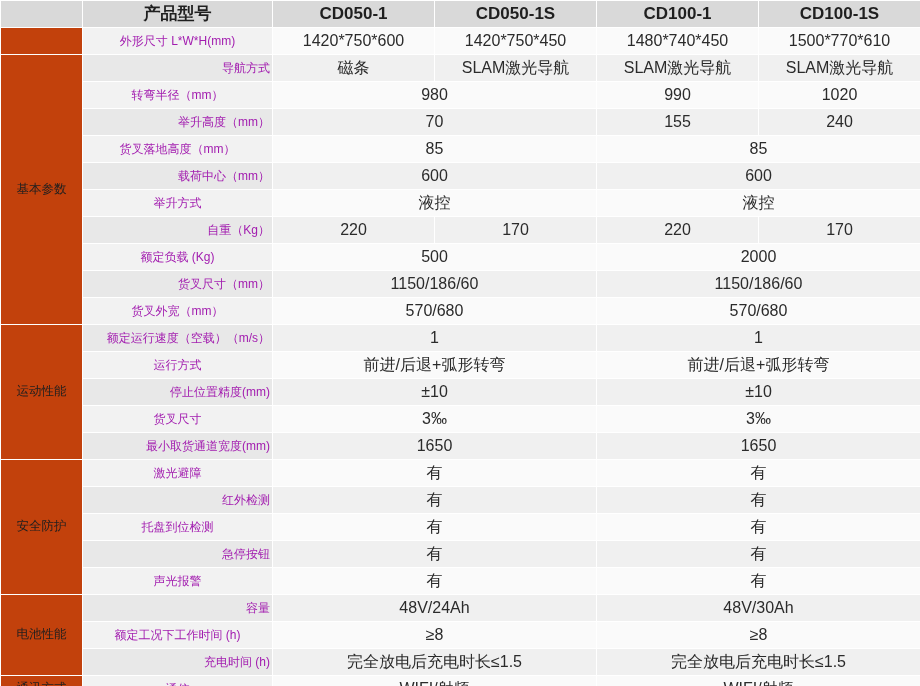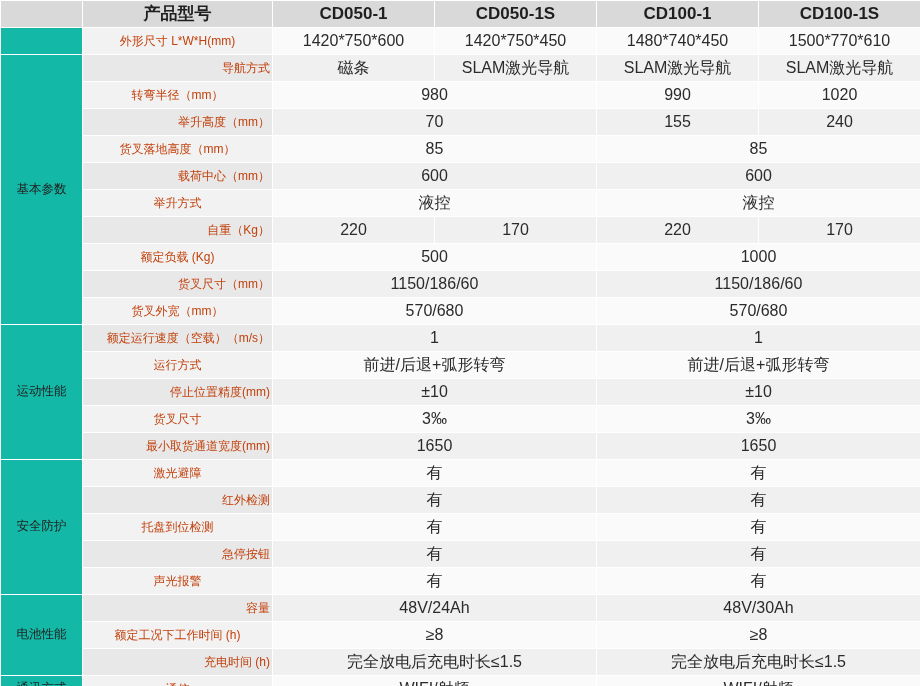--- a/index.html
+++ b/index.html
@@ -37,28 +37,28 @@
   col.c-v4    { width: 162px; }
 
   tr.header-row td {
     background: #d9d9d9;
     font-weight: bold;
     font-size: 17px;
     height: 26px;
     color: #1f1f1f;
   }
   td.group-cell {
-    background: #14b8a6;
+    background: #c2410c;
     font-size: 12.5px;
     color: #1f1f1f;
   }
   td.name-cell {
     background: #f2f2f2;
     font-size: 12px;
-    color: #c2410c;
+    color: #a21caf;
   }
   td.name-cell.alt {
     background: #e8e8e8;
     text-align: right;
   }
   td.val-cell {
     background: #fafafa;
     font-size: 16px;
   }
   td.val-cell.alt {
@@ -134,21 +134,21 @@
       <tr class="rowline">
         <td class="name-cell alt">自重（Kg）</td>
         <td class="val-cell alt">220</td>
         <td class="val-cell alt">170</td>
         <td class="val-cell alt">220</td>
         <td class="val-cell alt">170</td>
       </tr>
       <tr class="rowline">
         <td class="name-cell">额定负载 (Kg)</td>
         <td class="val-cell" colspan="2">500</td>
-        <td class="val-cell" colspan="2">1000</td>
+        <td class="val-cell" colspan="2">2000</td>
       </tr>
       <tr class="rowline">
         <td class="name-cell alt">货叉尺寸（mm）</td>
         <td class="val-cell alt" colspan="2">1150/186/60</td>
         <td class="val-cell alt" colspan="2">1150/186/60</td>
       </tr>
       <tr class="rowline">
         <td class="name-cell">货叉外宽（mm）</td>
         <td class="val-cell" colspan="2">570/680</td>
         <td class="val-cell" colspan="2">570/680</td>

